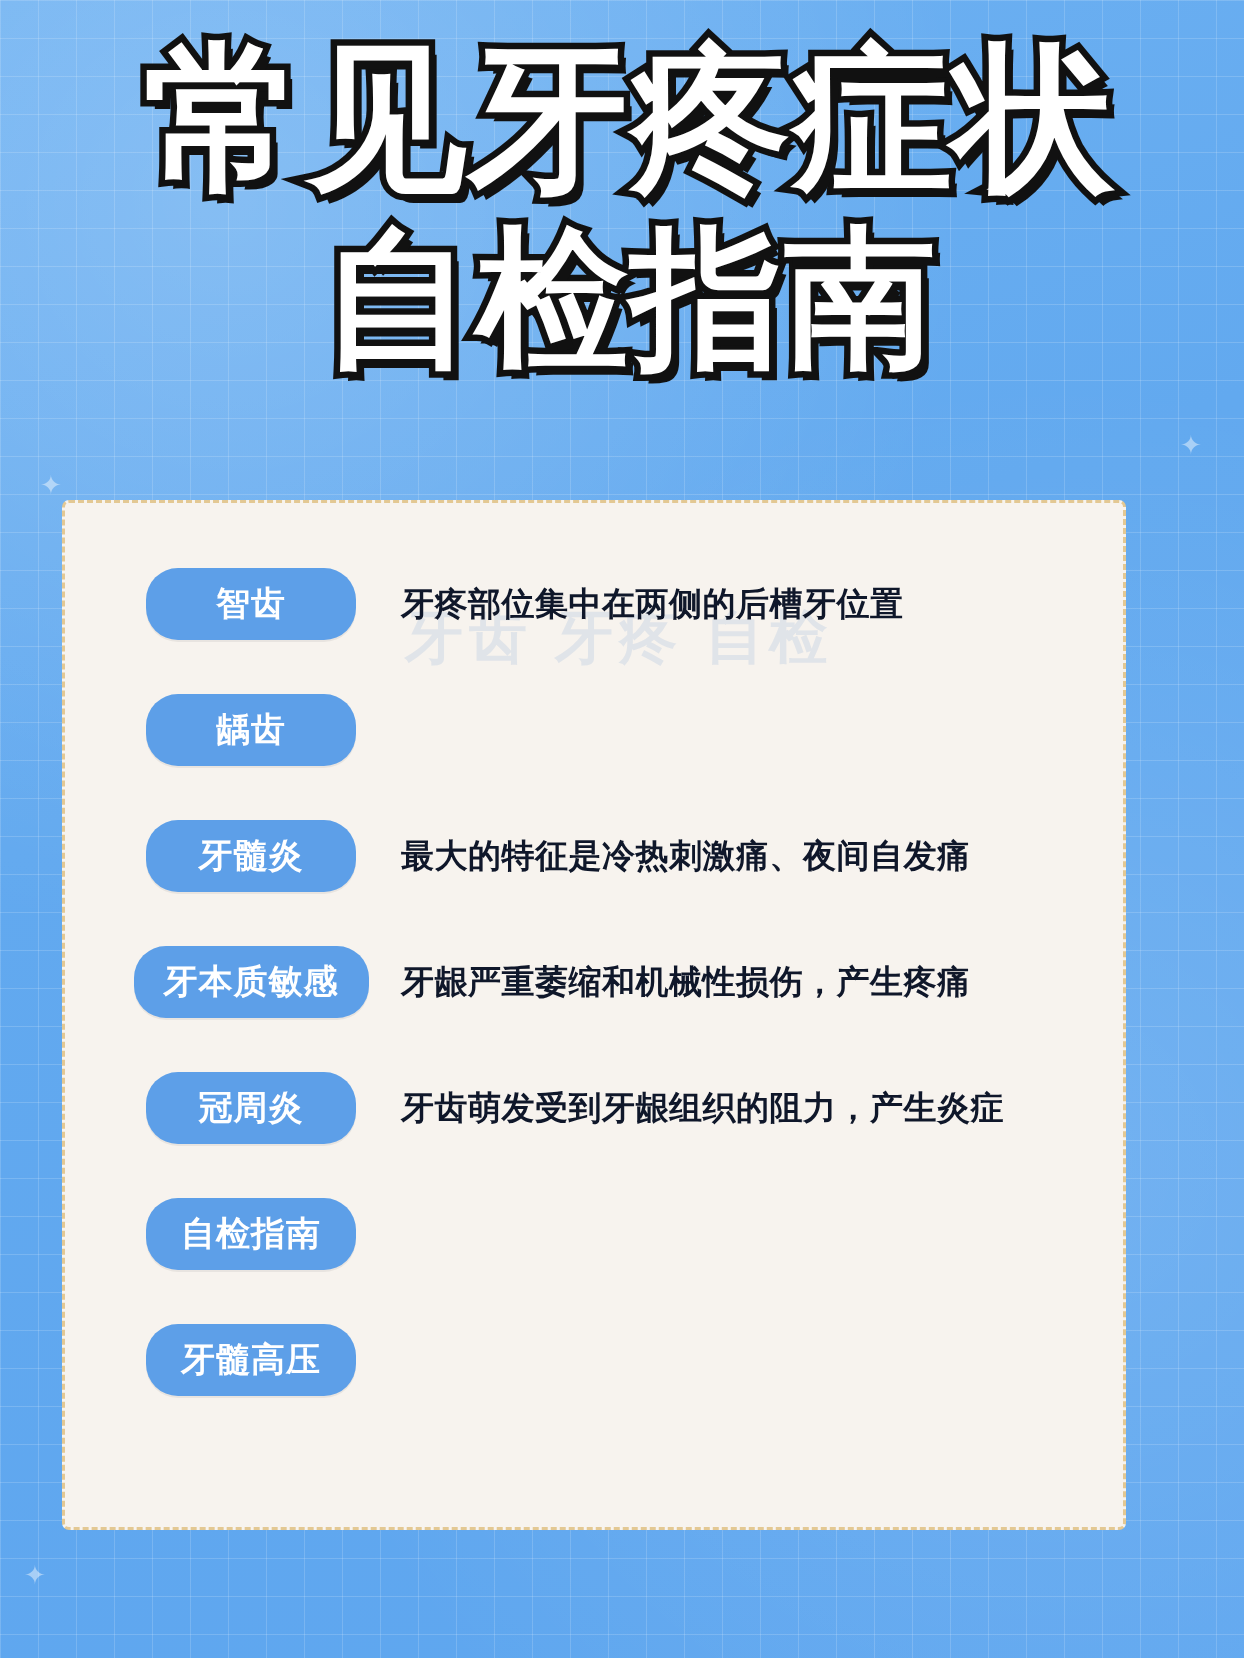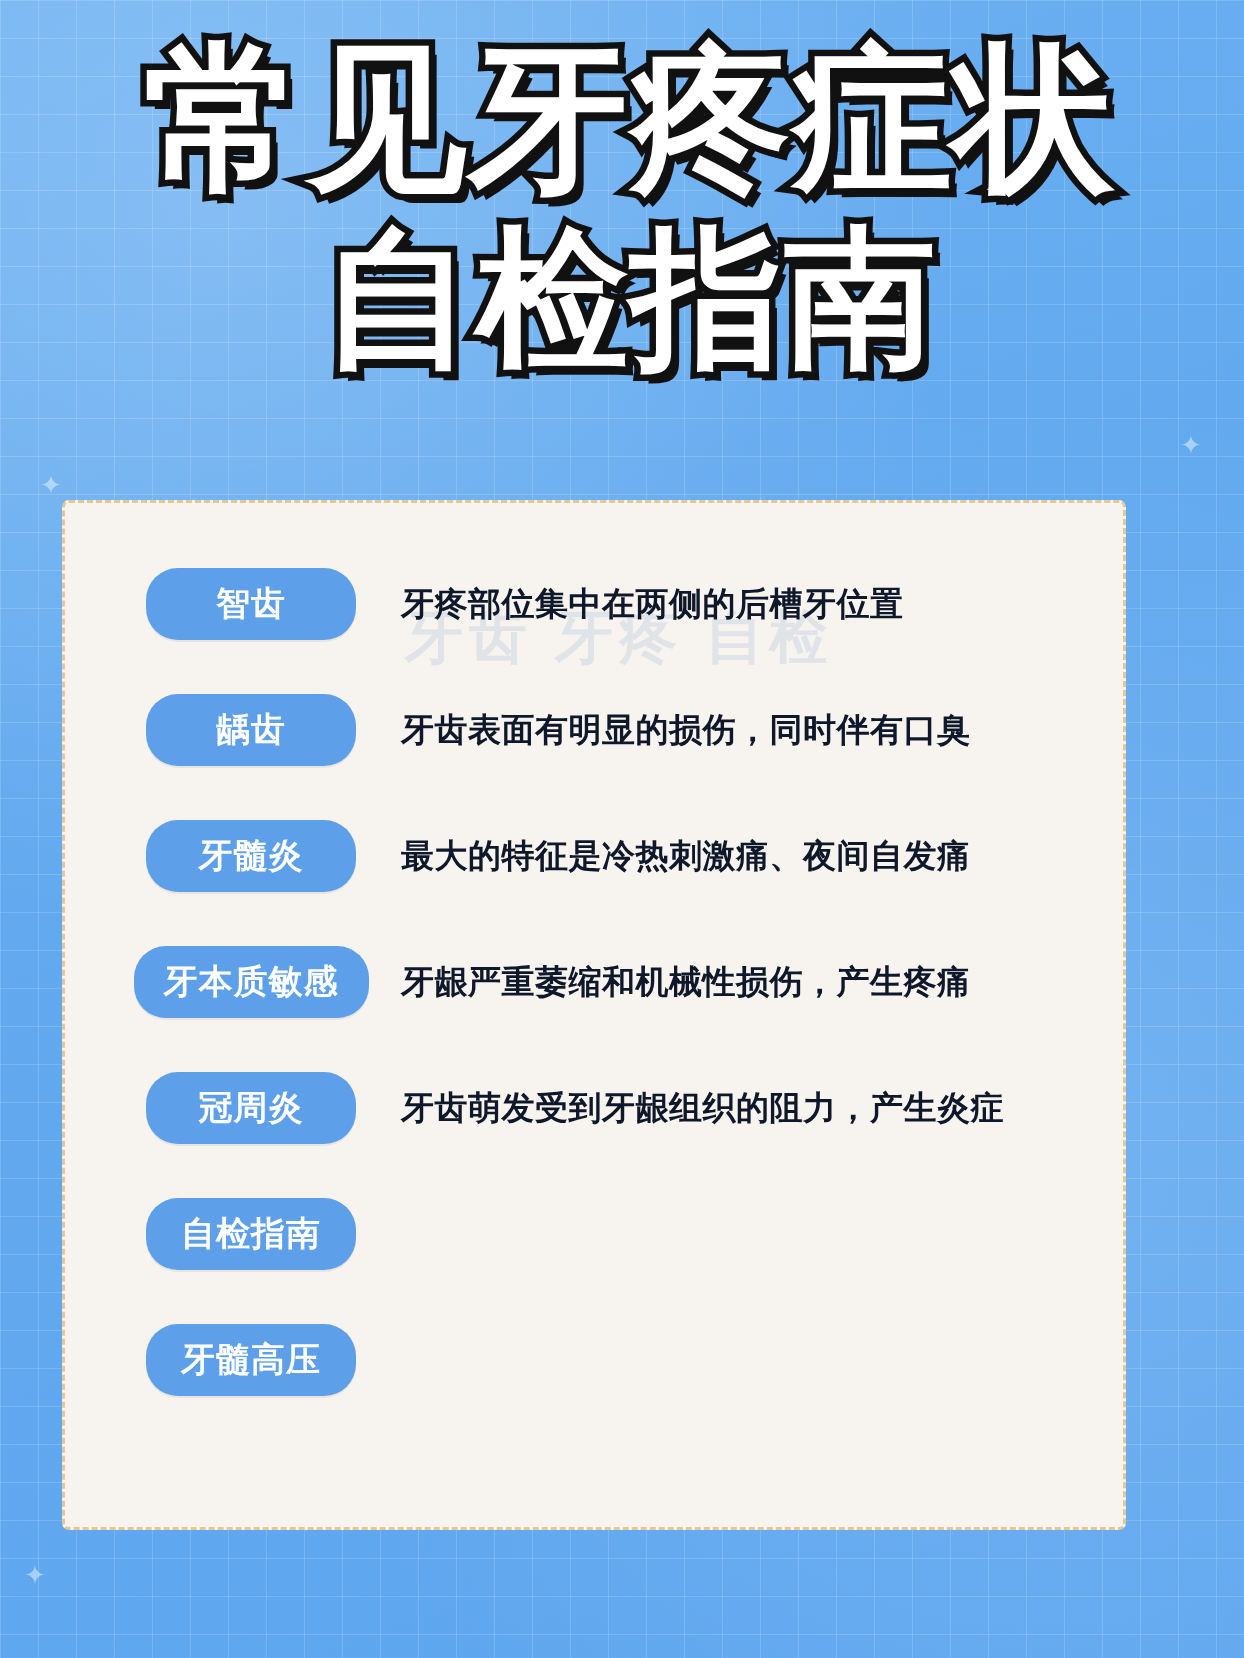--- a/index.html
+++ b/index.html
@@ -156,21 +156,20 @@
       <div class="tag-wrap">
         <span class="tag">智齿</span>
       </div>
       <div class="desc">牙疼部位集中在两侧的后槽牙位置</div>
     </div>
 
     <div class="row">
       <div class="tag-wrap">
         <span class="tag">龋齿</span>
       </div>
-      <div class="desc">牙齿表面有明显的损伤，同时伴有口臭</div>
     </div>
 
 
     <div class="row">
       <div class="tag-wrap">
         <span class="tag">牙髓炎</span>
       </div>
       <div class="desc">最大的特征是冷热刺激痛、夜间自发痛</div>
     </div>
 

